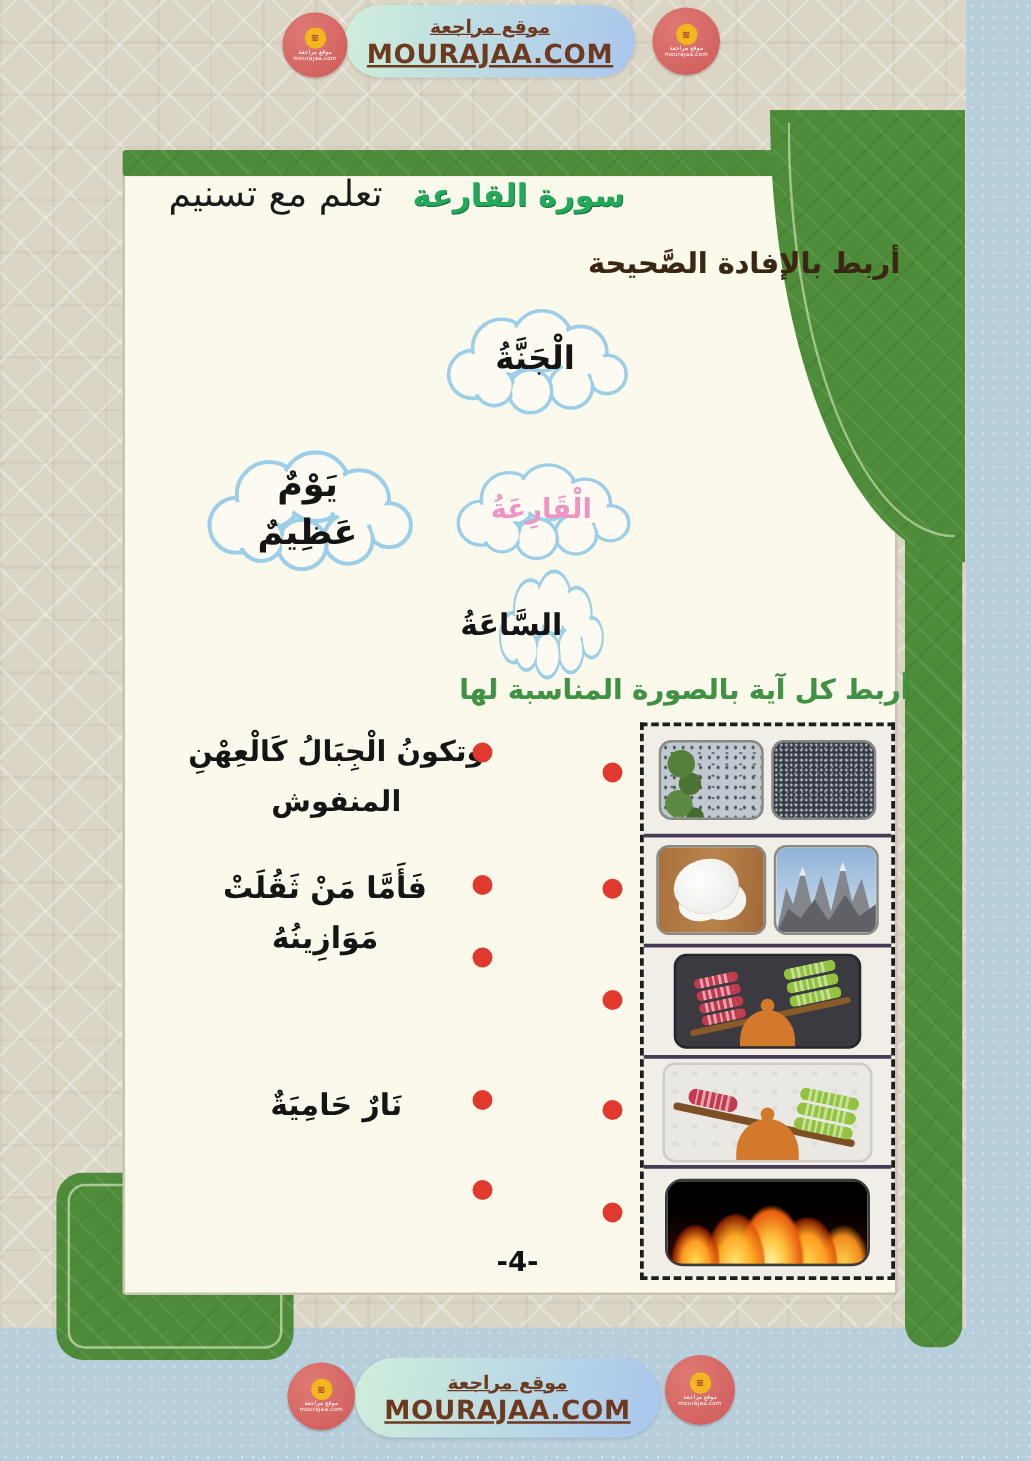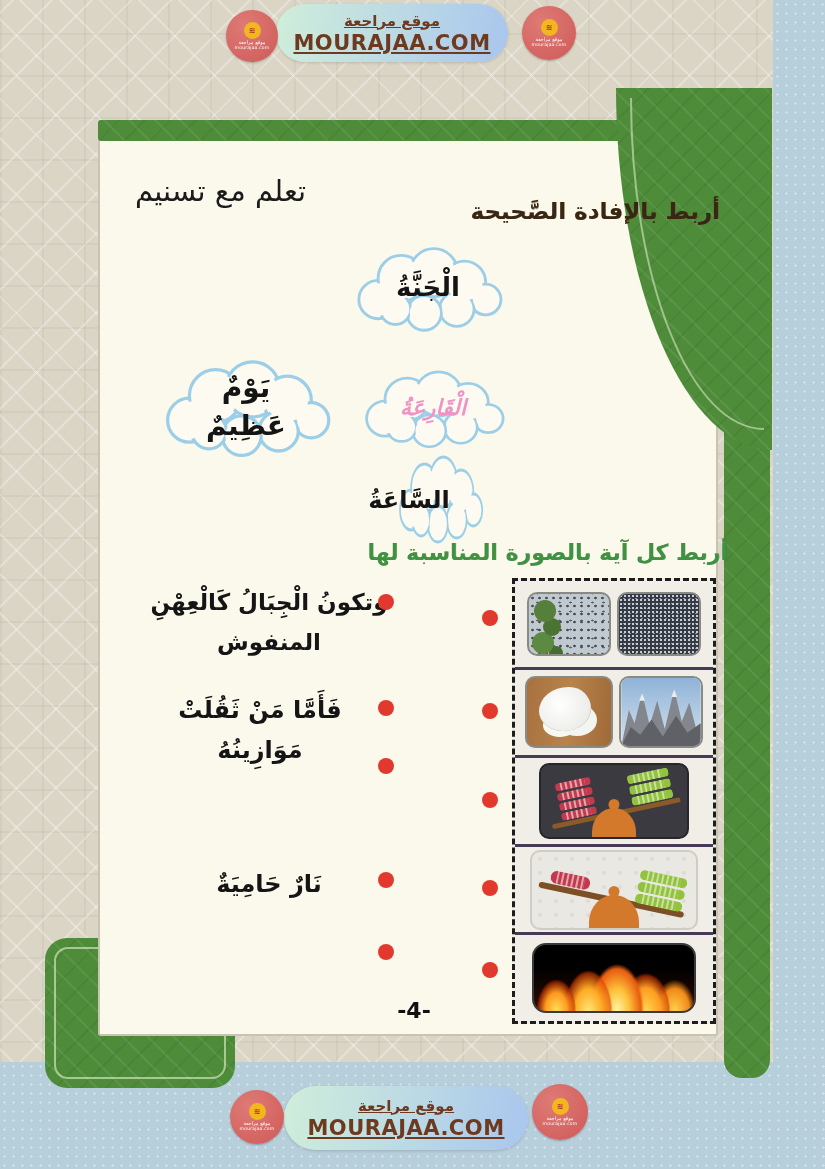--- a/index.html
+++ b/index.html
@@ -161,36 +161,37 @@
     <span class="yc">≋</span>
     <span class="t1">موقع مراجعة</span>
     <span class="t2">mourajaa.com</span>
   </div>
   <div class="abs badge" style="left:522px;top:6px;width:54px;height:54px;">
     <span class="yc">≋</span>
     <span class="t1">موقع مراجعة</span>
     <span class="t2">mourajaa.com</span>
   </div>
 
-  <div class="abs note" style="left:106px;top:138px;width:200px;margin-top:36px;">تعلم مع تسنيم</div>
+  <div class="abs title" style="left:300px;top:142px;width:230px;">سورة القارعة</div>
+  <div class="abs note" style="left:106px;top:138px;width:200px;">تعلم مع تسنيم</div>
   <div class="abs instr1" style="left:430px;top:198px;width:290px;">أربط بالإفادة الصَّحيحة</div>
 
   <div class="abs cloud-box" style="left:338px;top:240px;width:180px;height:96px;">
     <svg viewBox="0 0 180 100" width="180" height="96">
         <use href="#cloudp"></use>
       </svg>
     <div class="cloud-label" style="font-size:26px;">الْجَنَّةُ</div>
   </div>
   <div class="abs cloud-box" style="left:148px;top:352px;width:196px;height:110px;">
     <svg viewBox="0 0 180 100" width="196" height="110" preserveAspectRatio="none">
         <use href="#cloudp"></use>
       </svg>
     <div class="cloud-label" style="font-size:28px;padding:0 52px;">يَوْمٌ عَظِيمٌ</div>
   </div>
-  <div class="abs cloud-box" style="left:350px;top:364px;width:166px;height:88px;font-style:italic;">
+  <div class="abs cloud-box" style="left:350px;top:364px;width:166px;height:88px;">
     <svg viewBox="0 0 180 100" width="166" height="88" preserveAspectRatio="none">
         <use href="#cloudp"></use>
       </svg>
     <div class="cloud-label" style="font-size:22px;color:#ef93c4;">الْقَارِعَةُ</div>
   </div>
   <div class="abs cloud-box" style="left:390px;top:448px;width:100px;height:100px;">
     <svg viewBox="0 0 180 100" width="100" height="100" preserveAspectRatio="none">
         <use href="#cloudp"></use>
       </svg>
   </div>

